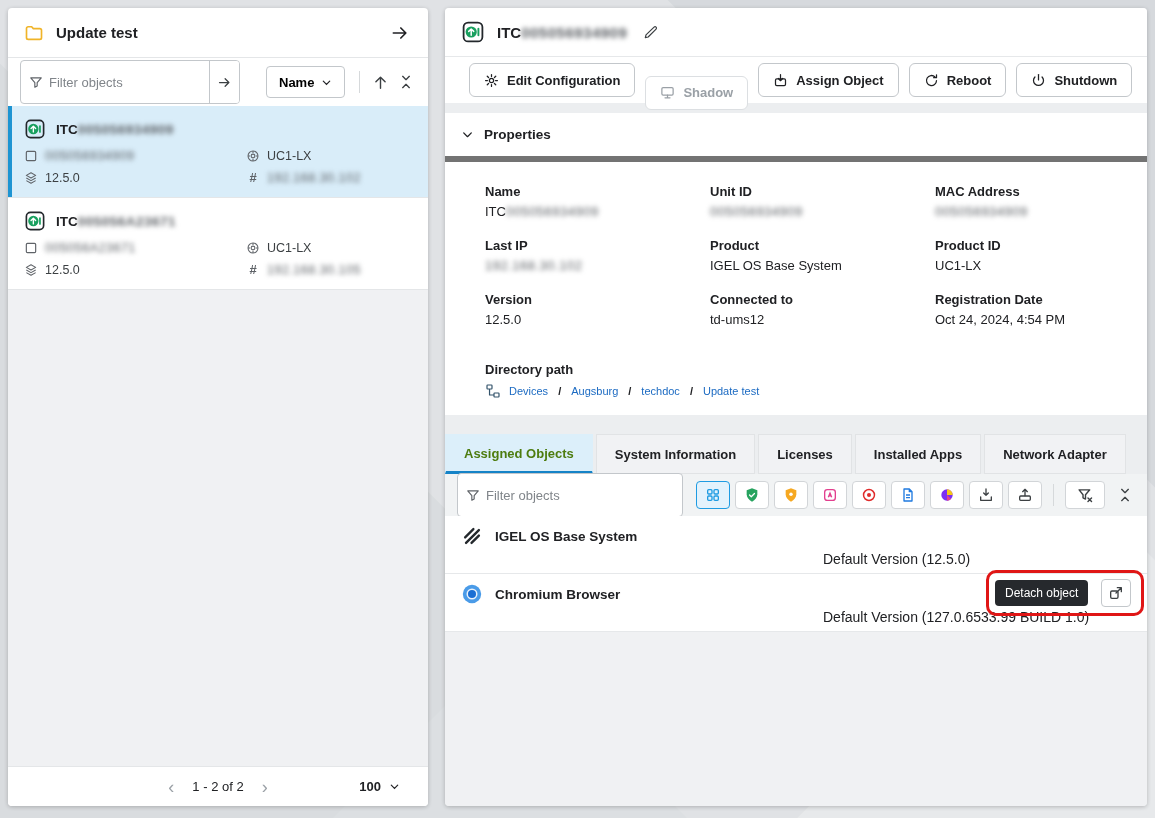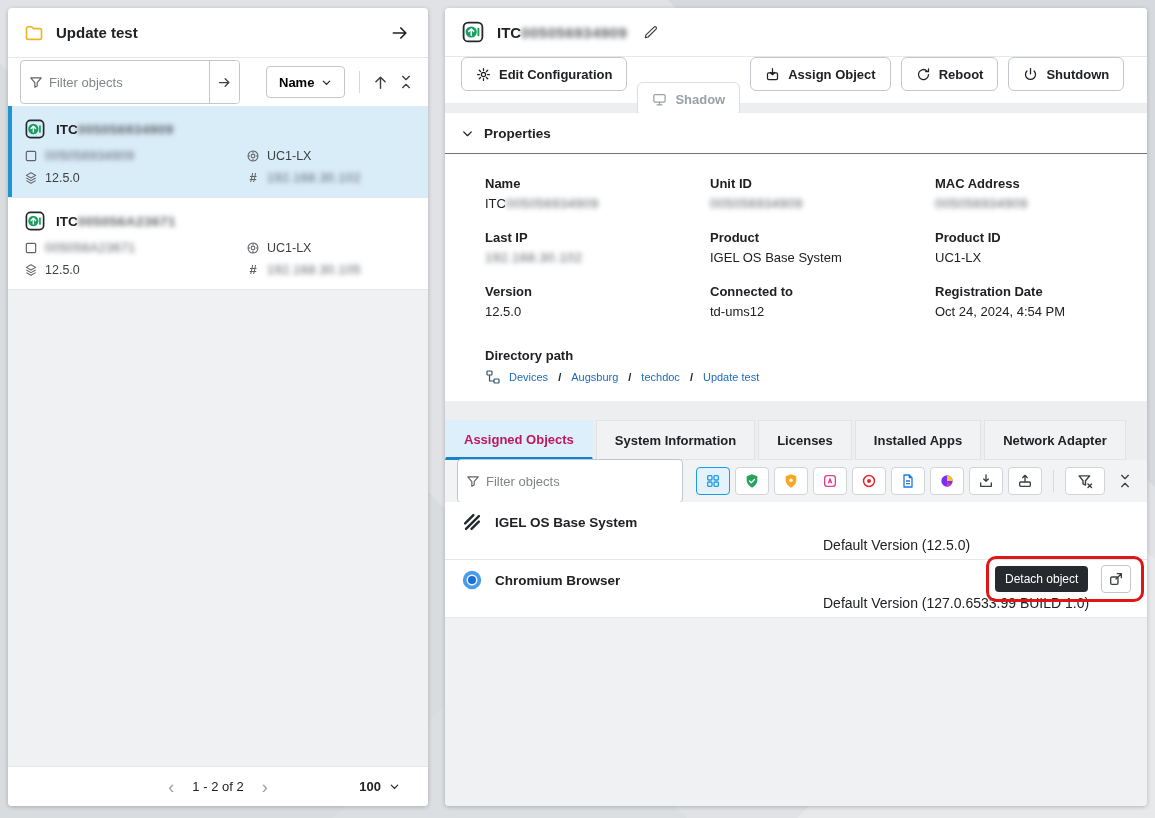--- a/index.html
+++ b/index.html
@@ -44,44 +44,44 @@
   .blur { filter:blur(2.6px); color:#5a5e63; letter-spacing:.5px; }
   .lp-pagination { height:40px; flex:0 0 40px; background:#fff; border-top:1px solid #e4e6e8; display:flex; align-items:center; position:relative; font-size:13px; }
   .pg-center { position:absolute; left:0; right:0; display:flex; align-items:center; justify-content:center; gap:18px; }
   .pg-arrow { color:#9aa0a6; font-size:18px; background:none; border:none; cursor:pointer; line-height:1; }
   .pg-size { position:absolute; right:28px; display:flex; align-items:center; gap:8px; cursor:pointer;font-weight:bold; }
 
   
   .right-panel { left:445px; top:8px; width:702px; height:798px; background:#eceef0; display:flex; flex-direction:column; }
   .rp-header { background:#fff; height:49px; flex:0 0 49px; display:flex; align-items:center; padding:0 16px; border-bottom:1px solid #e6e8ea; }
   .rp-title { font-weight:bold; font-size:15px; margin-left:12px; }
-  .rp-toolbar { background:#fff; height:46px; flex:0 0 46px; display:flex; align-items:flex-start; padding:0 16px; gap:10px; }
+  .rp-toolbar { background:#fff; height:46px; flex:0 0 46px; display:flex; align-items:center; padding:0 24px; gap:10px; }
   .tb-btn { height:34px; border:1px solid #c3c7cb; border-radius:6px; background:#fff; padding:0 14px; display:flex; align-items:center; gap:8px; font-size:13px; font-weight:bold; font-family:inherit; color:#202124; cursor:pointer; white-space:nowrap; }
   .tb-btn.disabled { color:#9aa0a6; border-color:#dcdfe2; cursor:default;margin-top:25px; }
   .tb-spacer { flex:1; }
   .gap10 { flex:0 0 10px; }
   .gap3 { flex:0 0 3px; }
   .gap16 { flex:0 0 16px; }
 
   .rp-card { background:#fff; }
-  .section-head { height:41px; display:flex; align-items:center; padding:0 16px; gap:10px; font-weight:bold; font-size:13.5px; border-bottom:1px solid #737373; cursor:pointer; }
+  .section-head { height:49px; display:flex; align-items:center; padding:0 16px; gap:10px; font-weight:bold; font-size:13.5px; border-bottom:6px solid #737373; cursor:pointer; }
   .section-head.noborder { border-bottom:none; height:40px; }
   .prop-body { padding:22px 40px 16px 40px; }
   .prop-grid { display:grid; grid-template-columns:225px 225px 1fr; }
   .prop-field { padding-bottom:18px; padding-right:10px; }
   .prop-label { font-weight:bold; font-size:13px; margin-bottom:5px; }
   .prop-value { font-size:13px; line-height:16px; }
-  .dir-path { margin-top:10px; }
+  .dir-path { margin-top:16px; }
   .dir-row { display:flex; align-items:center; gap:8px; margin-top:6px; font-size:11px; }
   .crumb { color:#1b6ac2; cursor:pointer; }
   .crumb-sep { font-weight:bold; color:#202124; margin:0 2px; }
 
   .rp-tabs { display:flex; gap:3px; flex:0 0 40px; }
   .tab { padding:0 18px; display:flex; align-items:center; font-size:13px; font-weight:bold; background:#f1f2f4; border:1px solid #e1e3e5; color:#202124; cursor:pointer; white-space:nowrap; }
-  .tab.active { background:#dceffa; color:#be185d; border-color:#dceffa; border-bottom:3px solid #1583c7; }
+  .tab.active { background:#dceffa; color:#4d7c0f; border-color:#dceffa; border-bottom:3px solid #1583c7; }
 
   .rp-assignedfilter { height:42px; flex:0 0 42px; background:#f1f3f4; display:flex; align-items:center; padding:0 12px; gap:5px; }
   .rp-assignedfilter .filter-input { width:226px; margin-right:8px; }
   .fi-btn { width:34px; height:28px; border:1px solid #d2d5d8; border-radius:4px; background:#fff; display:flex; align-items:center; justify-content:center; cursor:pointer; flex:0 0 auto; }
   .fi-btn.active { border-color:#1e9be2; background:#e3f2fc; }
   .fi-wide { width:40px; }
 
   .rp-list { background:#fff; }
   .obj-row { padding:8px 16px 6px 16px; border-bottom:1px solid #e6e8ea; position:relative; }
   .obj-top { display:flex; align-items:center; gap:12px; height:24px; }

